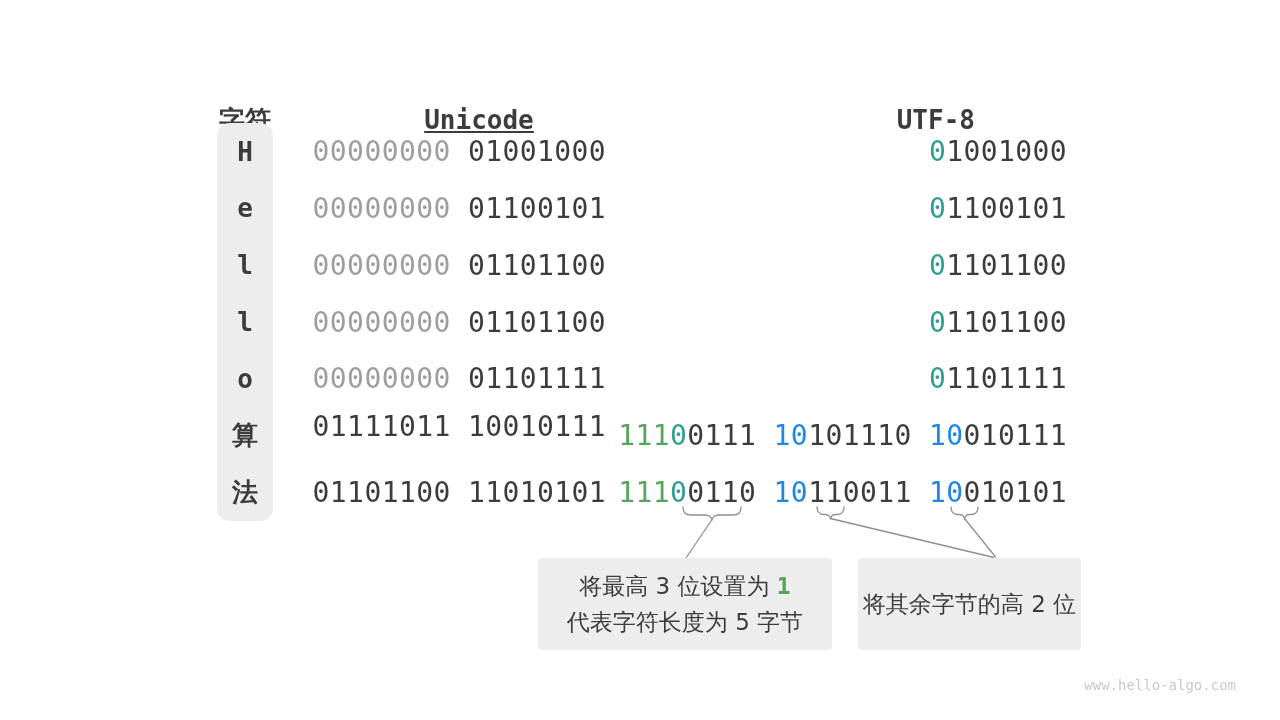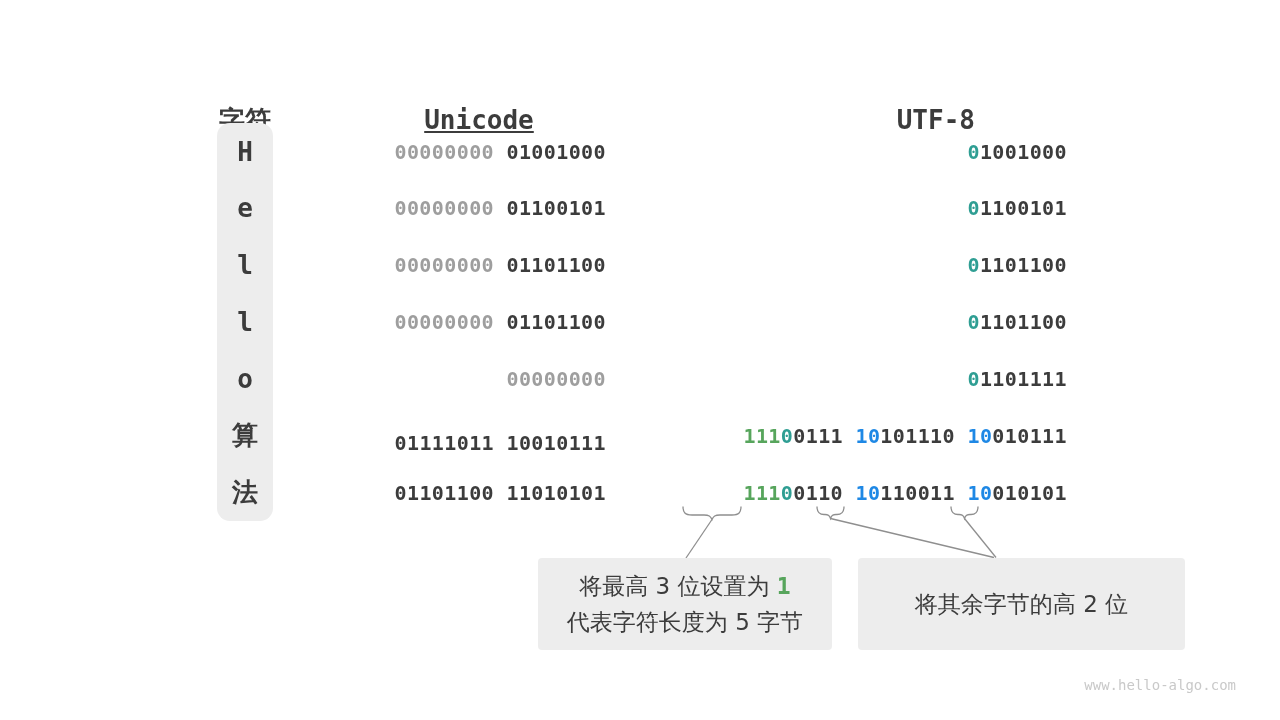--- a/index.html
+++ b/index.html
@@ -23,33 +23,33 @@
             background:var(--boxbg);border-radius:13px;}
   .char-cell{position:absolute;left:0;width:56px;height:57px;display:flex;
              align-items:center;justify-content:center;font-weight:bold;
              font-size:26px;color:var(--dark);}
   .char-cell.latin{font-family:"DejaVu Sans Mono","Liberation Mono",monospace;}
 
   .bin-col{position:absolute;top:123px;}
   .bin-col .bin-row{position:absolute;right:0;height:57px;display:flex;
                     align-items:center;justify-content:flex-end;white-space:pre;
                     font-family:"DejaVu Sans Mono","Liberation Mono",monospace;
-                    font-weight:bold;font-size:20px;letter-spacing:0.4px;}
+                    font-weight:normal;font-size:28px;letter-spacing:0.4px;}
   .col-unicode{left:300px;width:306px;}
   .col-utf8{left:600px;width:467px;}
 
   .c-dark{color:var(--dark);} .c-gray{color:var(--gray);}
   .c-green{color:var(--green);} .c-teal{color:var(--teal);} .c-blue{color:var(--blue);}
 
   .callout{position:absolute;top:558px;height:92px;background:var(--boxbg);
            border-radius:4px;display:flex;flex-direction:column;
            align-items:center;justify-content:center;font-size:23px;
            color:var(--dark);line-height:36px;text-align:center;}
   .callout-left{left:538px;width:294px;}
-  .callout-right{left:858px;width:327px;}
+  .callout-right{left:858px;width:223px;}
   .hl{font-family:"DejaVu Sans Mono","Liberation Mono",monospace;font-weight:bold;}
   .hl-green{color:var(--green);} .hl-blue{color:var(--blue);}
 
   .connector-layer{position:absolute;left:0;top:0;width:1280px;height:720px;pointer-events:none;}
 
   .watermark{position:absolute;right:44px;top:677px;
              font-family:"DejaVu Sans Mono","Liberation Mono",monospace;
              font-size:14px;color:var(--watermark);}
 </style>
 </head>
@@ -69,22 +69,22 @@
       <div class="char-cell latin" style="top: 227.4px;">o</div>
       <div class="char-cell cjk" style="top: 284.25px;">算</div>
       <div class="char-cell cjk" style="top: 341.1px;">法</div>
     </div>
 
   <div class="bin-col col-unicode" id="unicode-col">
       <div class="bin-row" style="top: 0px;"><span class="c-gray">00000000</span><span class="c-dark"> 01001000</span></div>
       <div class="bin-row" style="top: 56.85px;"><span class="c-gray">00000000</span><span class="c-dark"> 01100101</span></div>
       <div class="bin-row" style="top: 113.7px;"><span class="c-gray">00000000</span><span class="c-dark"> 01101100</span></div>
       <div class="bin-row" style="top: 170.55px;"><span class="c-gray">00000000</span><span class="c-dark"> 01101100</span></div>
-      <div class="bin-row" style="top: 227.4px;"><span class="c-gray">00000000</span></div>
-      <div class="bin-row" style="top: 291px;"><span class="c-dark">01111011 10010111</span></div>
+      <div class="bin-row" style="top: 227.4px;"><span class="c-gray">00000000</span><span class="c-dark"> 01101111</span></div>
+      <div class="bin-row" style="top: 275px;"><span class="c-dark">01111011 10010111</span></div>
       <div class="bin-row" style="top: 341.1px;"><span class="c-dark">01101100 11010101</span></div>
     </div>
   <div class="bin-col col-utf8" id="utf8-col">
       <div class="bin-row" style="top: 0px;"><span class="c-teal">0</span><span class="c-dark">1001000</span></div>
       <div class="bin-row" style="top: 56.85px;"><span class="c-teal">0</span><span class="c-dark">1100101</span></div>
       <div class="bin-row" style="top: 113.7px;"><span class="c-teal">0</span><span class="c-dark">1101100</span></div>
       <div class="bin-row" style="top: 170.55px;"><span class="c-teal">0</span><span class="c-dark">1101100</span></div>
       <div class="bin-row" style="top: 227.4px;"><span class="c-teal">0</span><span class="c-dark">1101111</span></div>
       <div class="bin-row" style="top: 284.25px;"><span class="c-green">111</span><span class="c-teal">0</span><span class="c-dark">0111 </span><span class="c-blue">10</span><span class="c-dark">101110 </span><span class="c-blue">10</span><span class="c-dark">010111</span></div>
       <div class="bin-row" style="top: 341.1px;"><span class="c-green">111</span><span class="c-teal">0</span><span class="c-dark">0110 </span><span class="c-blue">10</span><span class="c-dark">110011 </span><span class="c-blue">10</span><span class="c-dark">010101</span></div>

